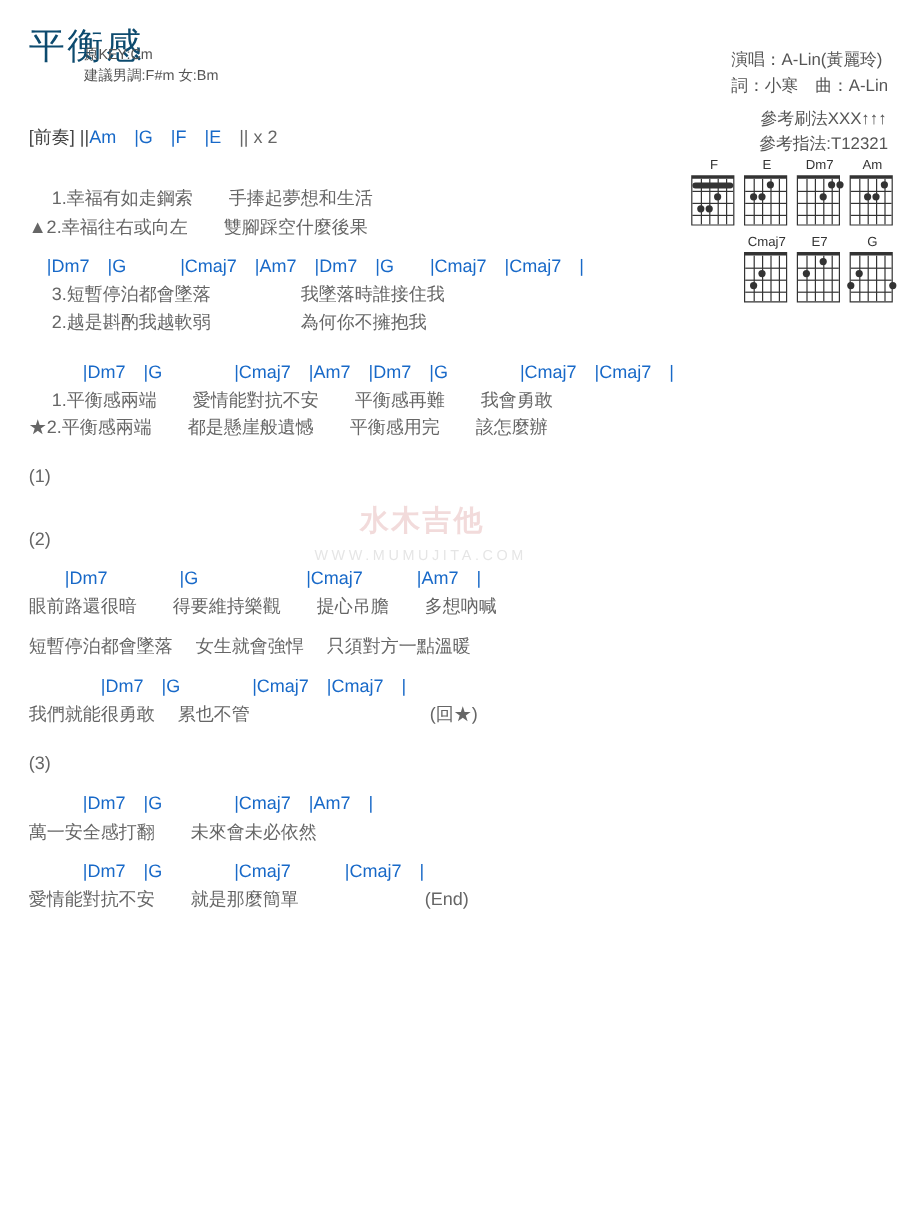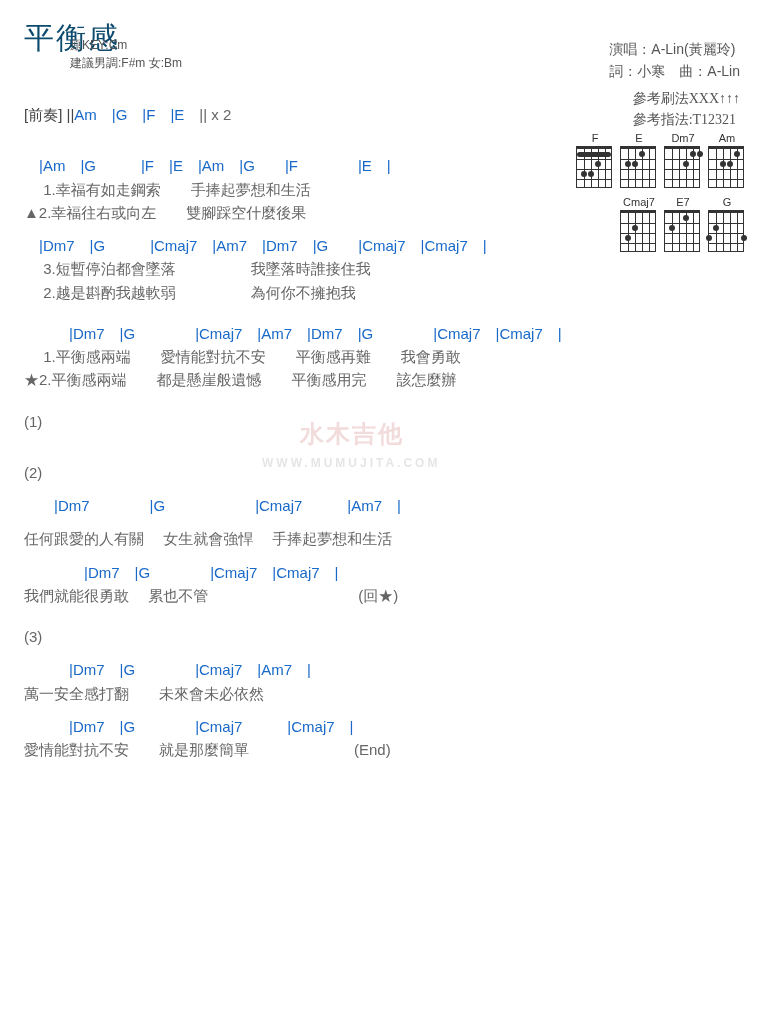--- a/index.html
+++ b/index.html
@@ -7,39 +7,38 @@
     width:768px; height:1014px;
     background:#fff;
     font-family:"Microsoft JhengHei","Heiti TC",sans-serif;
     color:#555; font-size:15px;
     position:relative;
     padding:18px 24px 0 24px;
   }
   .title { font-size:30px; color:#0c4a6e; letter-spacing:2px; }
   .meta-left { position:absolute; top:36px; left:70px; font-size:12px; line-height:1.5; }
   .meta-right { position:absolute; top:38px; right:28px; font-size:14px; line-height:1.6; text-align:left; }
-  .ref-right { position:absolute; top:88px; right:28px; font-size:14px; line-height:1.5; text-align:left;font-family:Liberation Serif, serif; }
+  .ref-right { position:absolute; top:88px; right:28px; font-size:14px; line-height:1.5; text-align:center; }
   .content { margin-top:44px; }
   .ch { color:#1869c8; }
   .txt { color:#666; }
   .label { color:#444; }
   .row { white-space:pre; line-height:1.55; font-size:15px; }
   .gap { height:10px; }
   .big-gap { height:18px; }
   .wm {
     position:absolute; left:276px; top:418px;
     font-size:24px; font-weight:bold;
     color:rgba(195,90,90,0.22);
     letter-spacing:2px; pointer-events:none;margin-left:24px;
   }
   .wm2 {
     position:absolute; left:262px; top:456px;
     font-size:12px; color:rgba(150,150,150,0.25);
     letter-spacing:3px;
-    font-weight:bold;
   }
   
   .diagrams { position:absolute; right:22px; top:132px; width:170px; }
   .drow { display:flex; justify-content:flex-end; gap:6px; margin-bottom:8px; }
   .diag { width:38px; }
   .dname { font-size:11px; text-align:center; color:#333; margin-bottom:2px; }
   .grid {
     width:36px; height:42px; border:1px solid #333;
     background:
       linear-gradient(#333,#333) 0 10px/100% 1px no-repeat,
@@ -137,21 +136,20 @@
   </div>
 </div>
 
 <div class="content">
 
   <div class="row"><span class="label">[前奏] ||</span><span class="ch">Am　|G　|F　|E　</span><span class="txt">|| x 2</span></div>
 
   <div class="big-gap"></div>
     <div class="gap"></div>
 
-  <div class="row ch">　|Am　|G　　　|F　|E　|Am　|G　　|F　　　　|E　|</div>
   <div class="row txt">　 1.幸福有如走鋼索　　手捧起夢想和生活</div>
   <div class="row txt">▲2.幸福往右或向左　　雙腳踩空什麼後果</div>
   <div class="gap"></div>
   <div class="row ch">　|Dm7　|G　　　|Cmaj7　|Am7　|Dm7　|G　　|Cmaj7　|Cmaj7　|</div>
   <div class="row txt">　 3.短暫停泊都會墜落　　　　　我墜落時誰接住我</div>
   <div class="row txt">　 2.越是斟酌我越軟弱　　　　　為何你不擁抱我</div>
 
   <div class="big-gap"></div>
 
   <div class="row ch">　　　|Dm7　|G　　　　|Cmaj7　|Am7　|Dm7　|G　　　　|Cmaj7　|Cmaj7　|</div>
@@ -161,22 +159,23 @@
   <div class="big-gap"></div>
 
   <div class="row txt">(1)</div>
   <div class="gap"></div>
 
   <div class="big-gap"></div>
 
   <div class="row txt">(2)</div>
   <div class="gap"></div>
   <div class="row ch">　　|Dm7　　　　|G　　　　　　|Cmaj7　　　|Am7　|</div>
+  <div class="row txt">眼前路還很暗　　得要維持樂觀　　提心吊膽　　多想吶喊</div>
   <div class="gap"></div>
-  <div class="row txt">任何跟愛的人有關　 女生就會強悍　 手捧起夢想和生活</div>
+  <div class="row txt">短暫停泊都會墜落　 女生就會強悍　 只須對方一點溫暖</div>
   <div class="gap"></div>
   <div class="row ch">　　　　|Dm7　|G　　　　|Cmaj7　|Cmaj7　|</div>
   <div class="row txt">我們就能很勇敢　 累也不管　　　　　　　　　　(回★)</div>
 
   <div class="big-gap"></div>
 
   <div class="row txt">(3)</div>
   <div class="gap"></div>
   <div class="row ch">　　　|Dm7　|G　　　　|Cmaj7　|Am7　|</div>
   <div class="row txt">萬一安全感打翻　　未來會未必依然</div>

